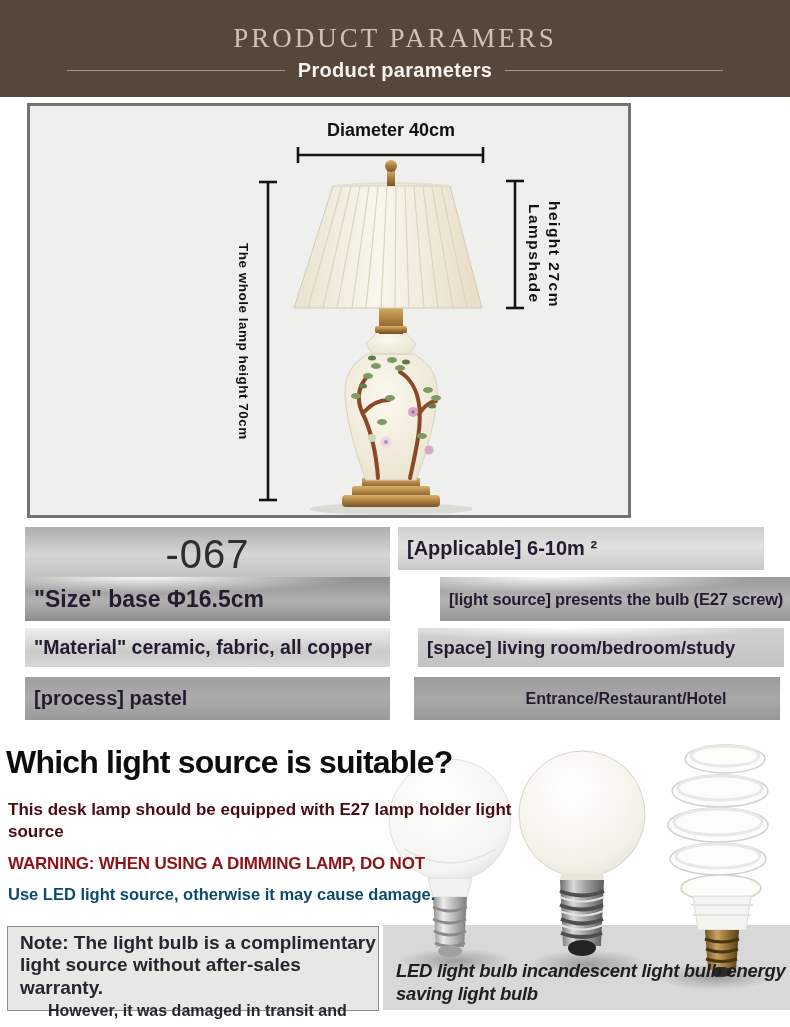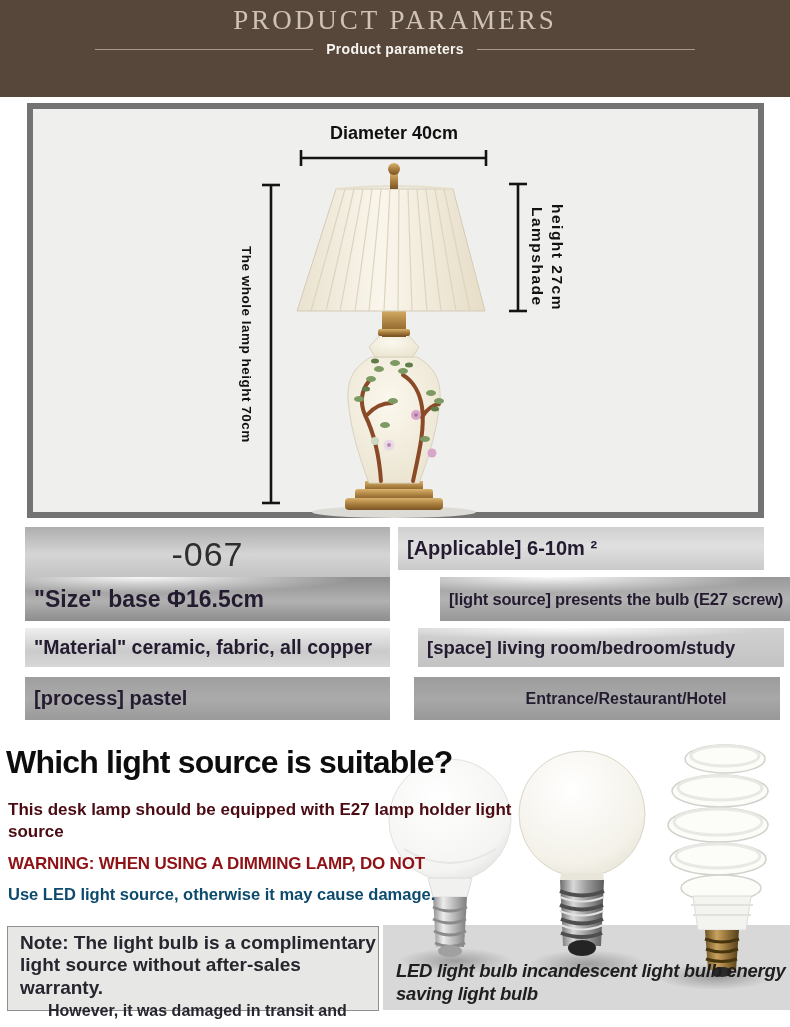--- a/index.html
+++ b/index.html
@@ -1,39 +1,39 @@
 <!DOCTYPE html>
 <html><head>
 <meta charset="utf-8">
 <style>
   html,body{margin:0;padding:0;}
   body{width:790px;font-family:"Liberation Sans",sans-serif;background:#ffffff;}
   .page{position:relative;width:790px;height:1027px;background:#ffffff;overflow:hidden;}
 
   
   .hdr{position:absolute;left:0;top:0;width:790px;height:97px;background:#57473b;text-align:center;}
-  .hdr-title{padding-top:5px;font-family:"Liberation Serif",serif;font-size:27px;letter-spacing:3px;color:#cfc3b5;font-weight:400;}
+  .hdr-title{padding-top:23px;font-family:"Liberation Serif",serif;font-size:27px;letter-spacing:3px;color:#cfc3b5;font-weight:400;}
   .hdr-sub{margin-top:5px;display:flex;align-items:center;justify-content:center;gap:13px;}
   .hline{display:inline-block;width:218px;height:1px;background:#a5988a;}
-  .hdr-subtext{font-size:14px;font-weight:bold;color:#f7f4f0;letter-spacing:.3px;}
+  .hdr-subtext{font-size:20px;font-weight:bold;color:#f7f4f0;letter-spacing:.3px;}
 
   
-  .photo-box{position:absolute;left:27px;top:103px;width:737px;height:415px;background:#efefee;border:6px solid #737373;box-sizing:border-box;}
+  .photo-box{position:absolute;left:27px;top:103px;width:604px;height:415px;background:#efefee;border:3px solid #737373;box-sizing:border-box;}
   .lamp-svg{position:absolute;left:0;top:0;}
   .dim-label{position:absolute;left:261px;top:14px;width:200px;text-align:center;font-size:18px;font-weight:bold;color:#101010;}
   .vlabel{position:absolute;display:flex;align-items:center;justify-content:center;color:#121212;font-weight:bold;}
   .vlabel span{writing-mode:vertical-rl;text-orientation:mixed;display:block;}
   .whole-label{left:200px;top:76px;width:26px;height:318px;font-size:13.5px;letter-spacing:.5px;}
   .shade-label{left:492px;top:73px;width:44px;height:150px;font-size:15.5px;letter-spacing:1.5px;}
   .shade-label span{margin:0 1px;}
 
   
   .cell{position:absolute;display:flex;align-items:center;color:#241b30;font-weight:bold;box-sizing:border-box;padding-left:9px;}
   .cell.center{justify-content:center;padding-left:0;}
-  .l1{left:25px;top:527px;width:365px;height:55px;background:linear-gradient(180deg,#aeaeae,#d5d5d5 50%,#bfbfbf);font-size:34px;font-weight:400;color:#2e2e2e;letter-spacing:1px;}
+  .l1{left:25px;top:527px;width:365px;height:55px;background:linear-gradient(180deg,#aeaeae,#d5d5d5 50%,#bfbfbf);font-size:40px;font-weight:400;color:#2e2e2e;letter-spacing:1px;}
   .r1{left:398px;top:527px;width:366px;height:43px;background:linear-gradient(180deg,#d0d0d0,#e0e0e0 45%,#c9c9c9);font-size:20px;}
   .l2{left:25px;top:577px;width:365px;height:44px;background:radial-gradient(95% 60% at 32% 0%,rgba(255,255,255,.95),rgba(255,255,255,0) 62%),linear-gradient(180deg,#8f8f8f,#b1b1b1 55%,#8d8d8d);font-size:23px;}
   .r2{left:398px;top:577px;width:366px;height:44px;background:radial-gradient(95% 60% at 30% 0%,rgba(255,255,255,.95),rgba(255,255,255,0) 60%),linear-gradient(180deg,#999999,#b3b3b3 50%,#979797);font-size:16.5px;letter-spacing:-.2px;margin-left:42px;}
   .l3{left:25px;top:628px;width:365px;height:39px;background:linear-gradient(180deg,#efefef,#cbcbcb 60%,#d7d7d7);font-size:19.5px;}
   .r3{left:418px;top:628px;width:366px;height:39px;background:radial-gradient(100% 55% at 40% 0%,rgba(255,255,255,.9),rgba(255,255,255,0) 55%),linear-gradient(180deg,#d1d1d1,#c3c3c3);font-size:18.5px;}
   .l4{left:25px;top:677px;width:365px;height:43px;background:linear-gradient(180deg,#9f9f9f,#ababab 50%,#9a9a9a);font-size:20px;}
   .r4{left:398px;top:677px;width:366px;height:43px;background:linear-gradient(180deg,#9c9c9c,#a8a8a8 50%,#989898);font-size:16px;justify-content:center;padding-left:58px;margin-left:16px;}
 
   
   .caption-strip{position:absolute;left:383px;top:925px;width:407px;height:85px;background:#d8d8d8;z-index:1;}

